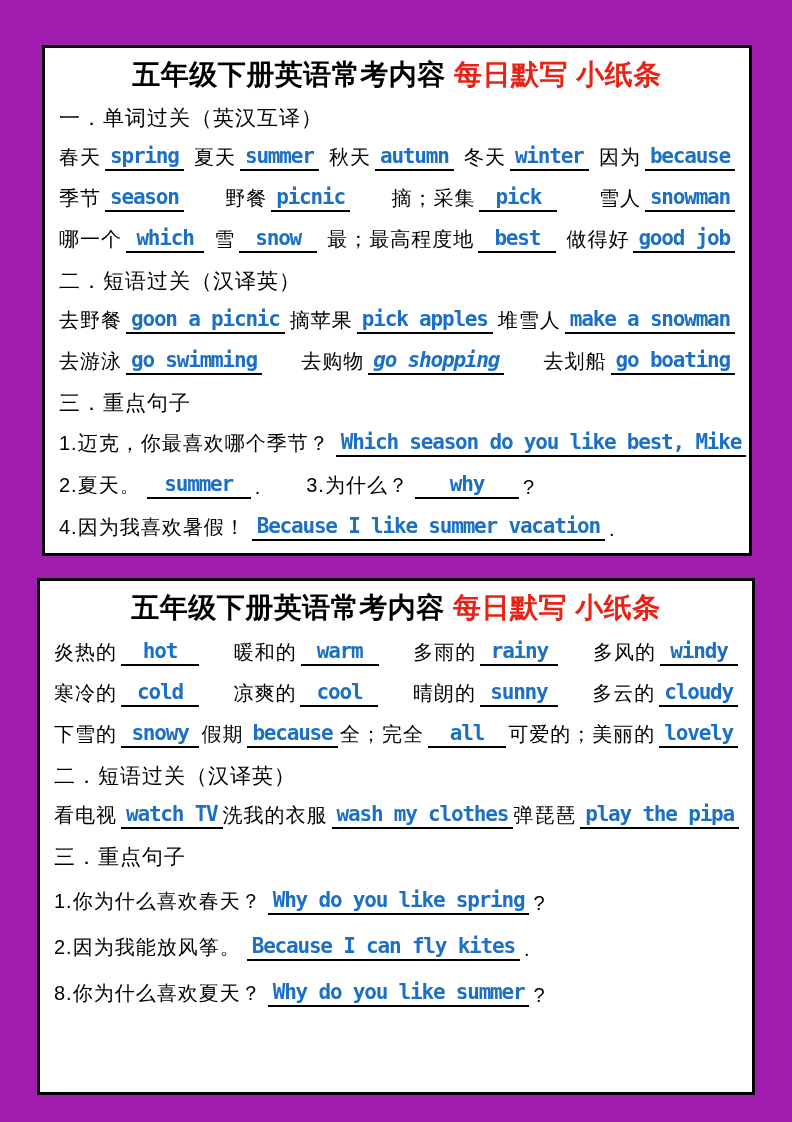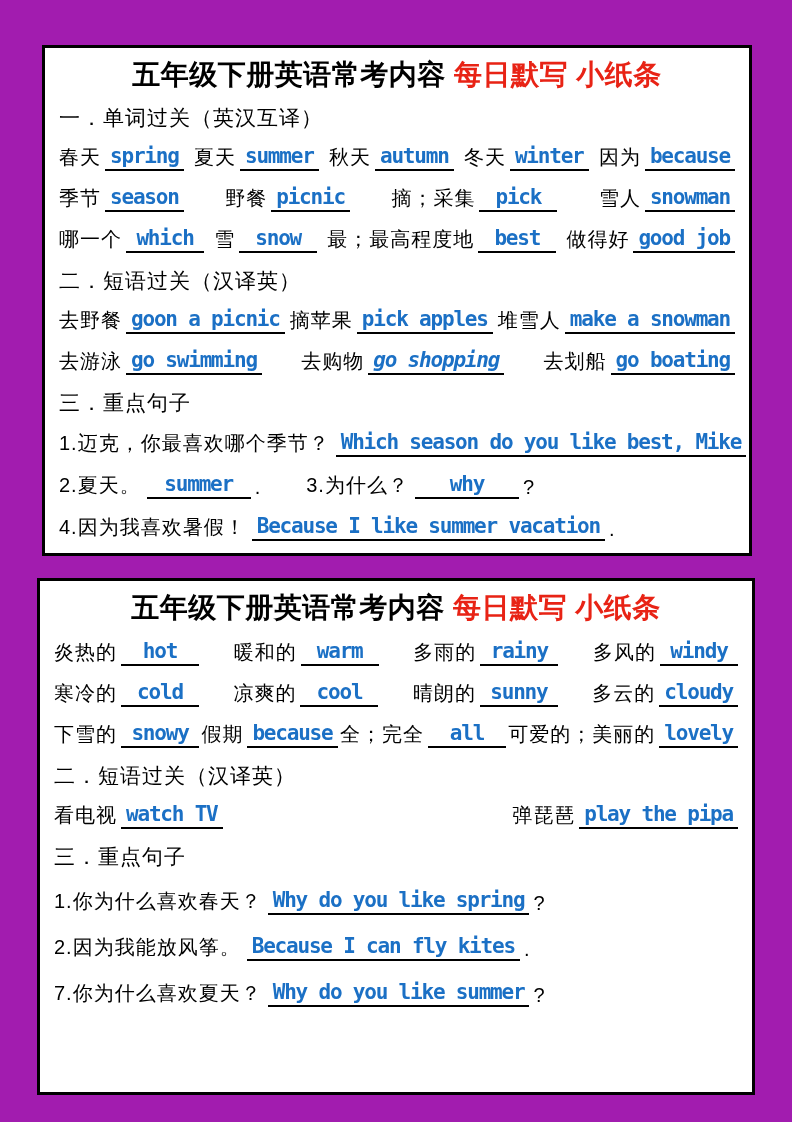--- a/index.html
+++ b/index.html
@@ -271,20 +271,24 @@
         </div>
       </div>
       <div class="section">
         <div class="section-heading">二．短语过关（汉译英）</div>
         <div class="word-row">
           <span class="word-item">
             <span class="word-label">看电视</span>
             <span class="blank"><span class="answer" style="color: rgb(27, 112, 197);">watch TV</span></span>
           </span>
           <span class="word-item">
+            <span class="word-label">洗我的衣服</span>
+            <span class="blank"><span class="answer" style="color: rgb(27, 112, 197);">wash my clothes</span></span>
+          </span>
+          <span class="word-item">
             <span class="word-label">弹琵琶</span>
             <span class="blank"><span class="answer" style="color: rgb(27, 112, 197);">play the pipa</span></span>
           </span>
         </div>
       </div>
       <div class="section">
         <div class="section-heading">三．重点句子</div>
         <div class="sentence-row">
           <span class="sentence-seg">
             <span class="word-label">1.你为什么喜欢春天？</span>
@@ -294,20 +298,20 @@
         </div>
         <div class="sentence-row">
           <span class="sentence-seg">
             <span class="word-label">2.因为我能放风筝。</span>
             <span class="blank"><span class="answer" style="color: rgb(27, 112, 197);">Because I can fly kites</span></span>
             <span class="suffix">.</span>
           </span>
         </div>
         <div class="sentence-row">
           <span class="sentence-seg">
-            <span class="word-label">7.你为什么喜欢夏天？</span>
+            <span class="word-label">8.你为什么喜欢夏天？</span>
             <span class="blank"><span class="answer" style="color: rgb(27, 112, 197);">Why do you like summer</span></span>
             <span class="suffix">?</span>
           </span>
         </div>
       </div>
     </section>
   </div>
 
 </body></html>

